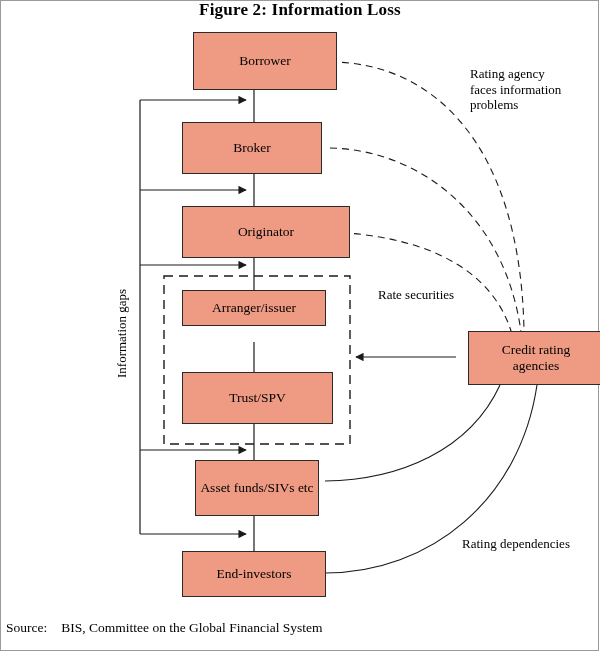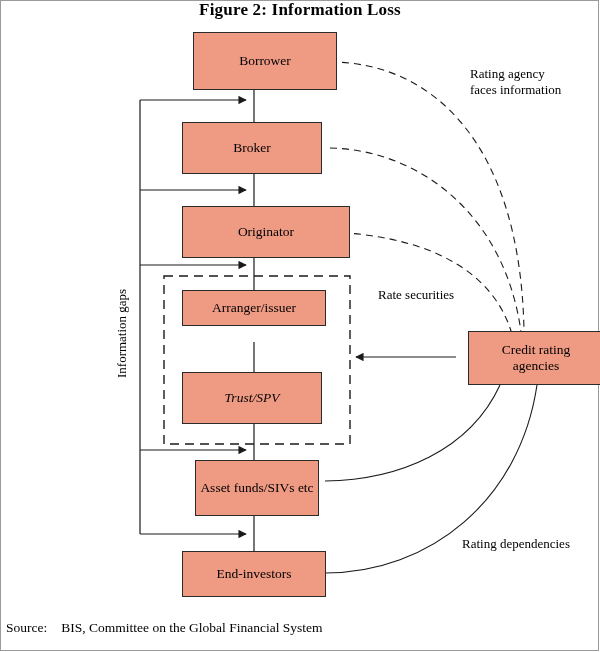--- a/index.html
+++ b/index.html
@@ -147,41 +147,42 @@
   </div>
 
   <div class="node" style="left:182px; top:206px; width:168px; height:52px;font-family:Liberation Serif, serif;">
     <span>Originator</span>
   </div>
 
   <div class="node" style="left:182px; top:290px; width:144px; height:36px;">
     <span>Arranger/issuer</span>
   </div>
 
-  <div class="node" style="left:182px; top:372px; width:140px; height:52px;font-style:italic;">
+  <div class="node" style="left:182px; top:372px; width:151px; height:52px;">
     <span>Trust/SPV</span>
   </div>
 
   <div class="node" style="left:182px; top:460px; width:124px; height:56px; flex-direction:row;margin-left:13px;">
     <span>Asset funds/</span>
     <span>SIVs etc</span>
   </div>
 
   <div class="node" style="left:182px; top:551px; width:144px; height:46px;">
     <span>End-investors</span>
   </div>
 
   <div class="node" style="left:456px; top:331px; width:136px; height:54px; flex-direction:column;margin-left:12px;">
     <span>Credit rating</span>
     <span>agencies</span>
   </div>
 
   <div class="label" style="left:470px; top:66px; width:125px;">
     <div>Rating agency</div>
     <div>faces information</div>
+    <div>problems</div>
   </div>
 
   <div class="label" style="left:378px; top:287px;">Rate securities</div>
 
   <div class="label" style="left:462px; top:536px;">Rating dependencies</div>
 
   <div class="vlabel" style="left:114px; top:378px;">Information gaps</div>
 
   <div class="source">
     <span class="lbl">Source:</span><span>BIS, Committee on the Global Financial System</span>

